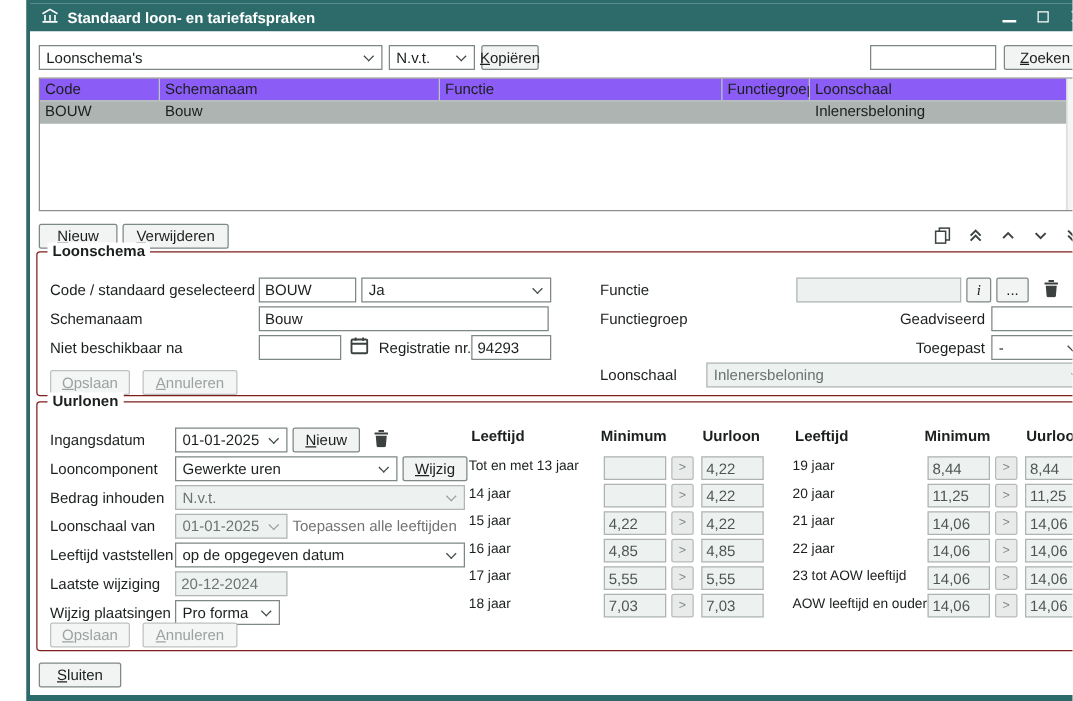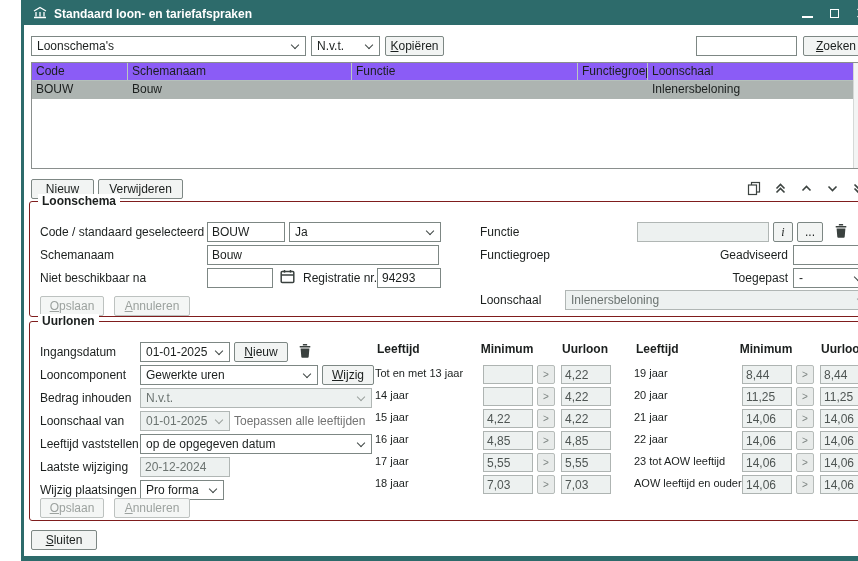--- a/index.html
+++ b/index.html
@@ -137,21 +137,21 @@
   </div>
 
   <div class="sel" style="left:7px; top:33px; width:275px;">
     <span class="sel-val">Loonschema's</span>
     <i class="arr"></i>
   </div>
   <div class="sel" style="left:287px; top:33px; width:69px;">
     <span class="sel-val">N.v.t.</span>
     <i class="arr"></i>
   </div>
-  <button class="btn" style="left:361px; top:33px; width:59px;">
+  <button class="btn" style="left:361px; top:33px; width:46px;">
     <span class="accel">Kopiëren</span>
   </button>
   <input class="txt" style="left: 672px; top: 33px; width: 101px;" value="">
   <button class="btn" style="left:779px; top:33px; width:66px;">
     <span class="accel">Zoeken</span>
   </button>
 
   <div class="grid">
     <div class="grid-header">
       <div class="gcell c0">Code</div>

